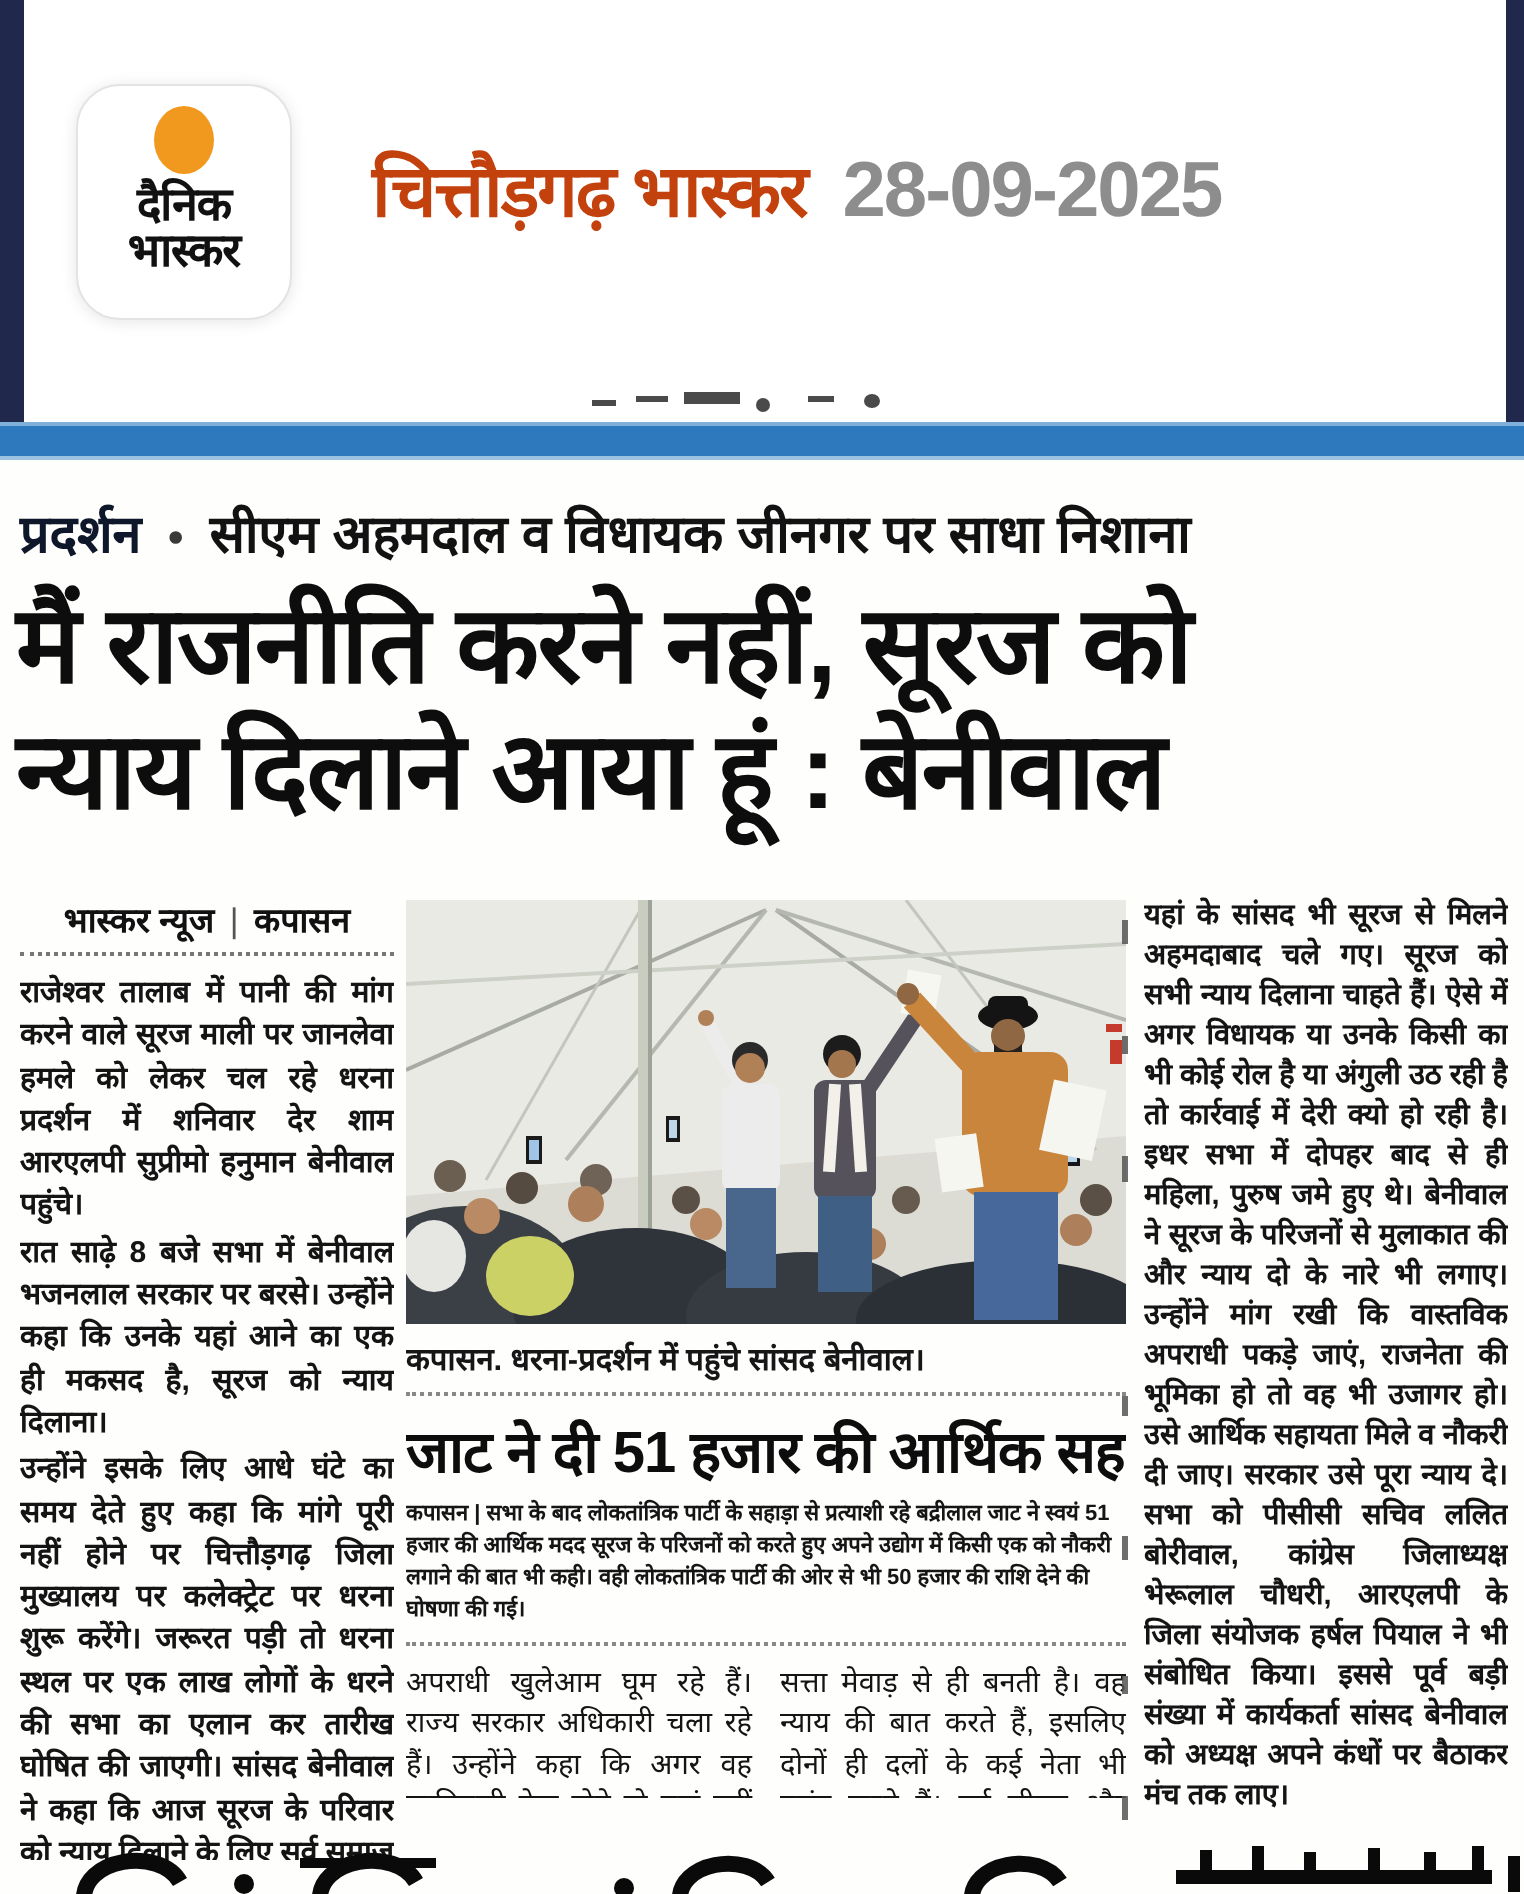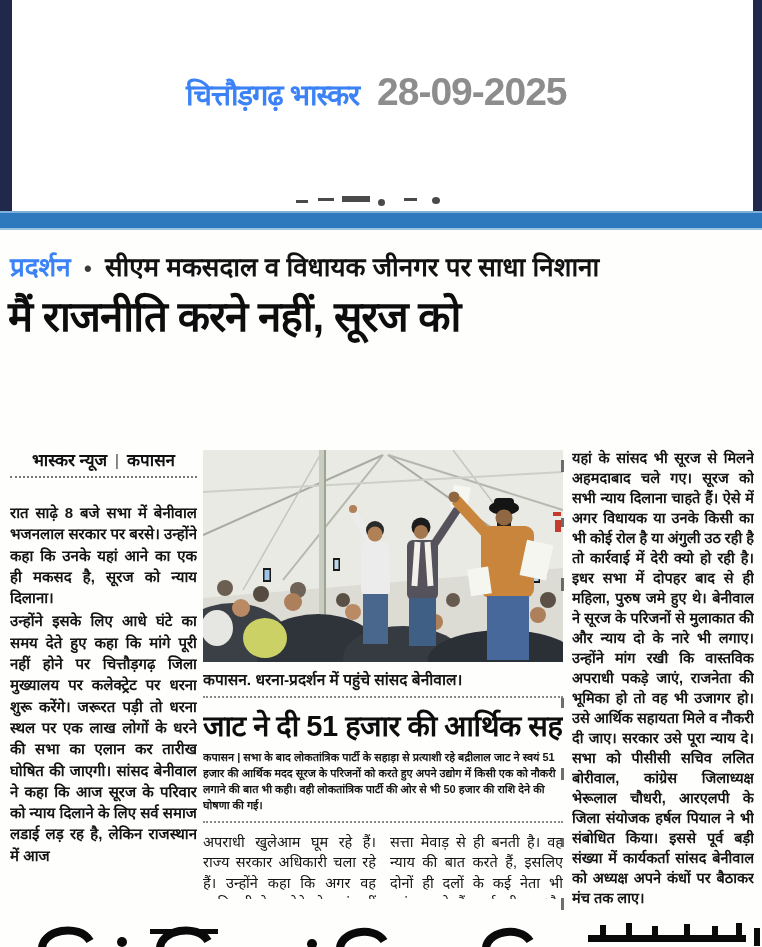--- a/index.html
+++ b/index.html
@@ -12,43 +12,43 @@
   .edge { position:absolute; top:0; height:211px; background:#20294c; }
   .edge.l { left:0; width:12px; }
   .edge.r { right:0; width:9px; }
   .logo-card { position:absolute; left:38px; top:42px; width:108px; height:118px;
                background:#fff; border:1px solid #e3e3e3; border-radius:22px;
                box-shadow:0 1px 8px rgba(0,0,0,.10); text-align:center; padding-top:10px; }
   .logo-sun { width:30px; height:34px; border-radius:50%; background:#f0991e; margin:0 auto 4px; }
   .logo-t { font-weight:bold; color:#111; font-size:23px; line-height:1.02; letter-spacing:-0.5px; }
   .masthead { position:absolute; left:186px; top:70px; width:560px; display:flex;
               align-items:baseline; gap:18px; white-space:nowrap; }
-  .m-title { font-size:29px; font-weight:bold; color:#3b82f6; letter-spacing:-1px; }
+  .m-title { font-size:36px; font-weight:bold; color:#c2410c; letter-spacing:-1px; }
   .m-date  { font-size:39px; font-weight:bold; color:#8d8d8d; letter-spacing:-1px; }
   .art { position:absolute; background:#4a4a4a; }
 
   
   .band { position:absolute; top:211px; left:0; width:762px; height:19px; background:#2e79bd;
           border-top:2px solid #7fb0d9; border-bottom:2px solid #9cc3e2; }
 
   
   .clip { position:absolute; top:230px; left:0; width:762px; height:717px; background:#fefefd; overflow:hidden; }
   .kicker { margin:18px 10px 0; font-size:26px; font-weight:bold; color:#121212; white-space:nowrap; }
-  .kicker .red { color:#3b82f6; }
+  .kicker .red { color:#0f172a; }
   .kicker .dot { color:#3a3a3a; font-size:22px; padding:0 6px; }
-  .headline { margin:8px 8px 0; font-size:42px; line-height:1.17; font-weight:800;
+  .headline { margin:8px 8px 0; font-size:54px; line-height:1.17; font-weight:800;
               color:#0d0d0d; letter-spacing:-1px; }
 
   .cols { position:absolute; top:218px; left:10px; right:8px; bottom:0; }
   .colL { position:absolute; left:0; top:0; width:187px; height:482px; overflow:hidden; }
   .colM { position:absolute; left:193px; top:2px; width:360px; height:449px; overflow:hidden; }
   .colR { position:absolute; left:562px; top:0; width:182px; height:482px; overflow:hidden; }
 
   .byline { text-align:center; font-size:17px; font-weight:bold; color:#111;
-            padding-bottom:5px; border-bottom:2px dotted #777; margin-bottom:24px; white-space:nowrap; }
+            padding-bottom:5px; border-bottom:2px dotted #777; margin-bottom:8px; white-space:nowrap; }
   .byline .thin { font-weight:normal; color:#555; padding:0 3px; }
   .body-txt { font-size:15px; line-height:1.42; color:#141414; text-align:justify;font-weight:bold; }
   .body-txt p { margin-bottom:2px; }
   .colR .body-txt { font-size:14.5px; line-height:1.38; }
 
   .photo { position:relative; width:360px; height:212px; overflow:hidden; background:#d8d8d2; }
   .photo svg { display:block; width:100%; height:100%; }
   .caption { font-size:15.5px; font-weight:bold; color:#161616; margin-top:6px;
              padding-bottom:6px; border-bottom:2px dotted #888; white-space:nowrap; overflow:hidden; }
   .subhead { font-size:29px; font-weight:800; color:#0d0d0d; margin:7px 0 6px; letter-spacing:-0.5px; white-space:nowrap; }
@@ -63,20 +63,25 @@
 </style>
 </head>
 <body>
 
 <div class="page">
 
   <div class="hdr">
     <div class="edge l"></div>
     <div class="edge r"></div>
 
+    <div class="logo-card">
+      <div class="logo-sun"></div>
+      <div class="logo-t">दैनिक</div>
+      <div class="logo-t">भास्कर</div>
+    </div>
 
     <div class="masthead">
       <span class="m-title">चित्तौड़गढ़ भास्कर</span>
       <span class="m-date">28-09-2025</span>
     </div>
 
     <div class="art" style="left:296px; top:200px; width:12px; height:3px;"></div>
     <div class="art" style="left:318px; top:198px; width:16px; height:3px;"></div>
     <div class="art" style="left:342px; top:196px; width:28px; height:6px;"></div>
     <div class="art" style="left:378px; top:199px; width:7px; height:7px; border-radius:50%;"></div>
@@ -84,36 +89,38 @@
     <div class="art" style="left:432px; top:197px; width:8px; height:7px; border-radius:50%;"></div>
   </div>
 
   <div class="band"></div>
 
   <div class="clip">
 
     <div class="kicker">
       <span class="red">प्रदर्शन</span>
       <span class="dot">•</span>
-      <span>सीएम मकसदाल व विधायक जीनगर पर साधा निशाना</span>
+      <span>सीएम अहमदाल व विधायक जीनगर पर साधा निशाना</span>
     </div>
 
     <div class="headline">
       <div>मैं राजनीति करने नहीं, सूरज को</div>
+      <div>न्याय दिलाने आया हूं : बेनीवाल</div>
     </div>
 
     <div class="cols">
 
       <div class="colL">
         <div class="byline">
           <span>भास्कर न्यूज</span>
           <span class="thin">|</span>
           <span>कपासन</span>
         </div>
         <div class="body-txt">
+          <p>राजेश्वर तालाब में पानी की मांग करने वाले सूरज माली पर जानलेवा हमले को लेकर चल रहे धरना प्रदर्शन में शनिवार देर शाम आरएलपी सुप्रीमो हनुमान बेनीवाल पहुंचे।</p>
           <p>रात साढ़े 8 बजे सभा में बेनीवाल भजनलाल सरकार पर बरसे। उन्होंने कहा कि उनके यहां आने का एक ही मकसद है, सूरज को न्याय दिलाना।</p>
           <p>उन्होंने इसके लिए आधे घंटे का समय देते हुए कहा कि मांगे पूरी नहीं होने पर चित्तौड़गढ़ जिला मुख्यालय पर कलेक्ट्रेट पर धरना शुरू करेंगे। जरूरत पड़ी तो धरना स्थल पर एक लाख लोगों के धरने की सभा का एलान कर तारीख घोषित की जाएगी। सांसद बेनीवाल ने कहा कि आज सूरज के परिवार को न्याय दिलाने के लिए सर्व समाज लडाई लड़ रह है, लेकिन राजस्थान में आज</p>
         </div>
       </div>
 
       <div class="colM">
         <div class="photo">
           <svg viewBox="0 0 360 212" preserveAspectRatio="none">
             <rect x="0" y="0" width="360" height="212" fill="#dcdcd5"></rect>
             <polygon points="0,0 360,0 360,118 0,148" fill="#eaeae4"></polygon>

